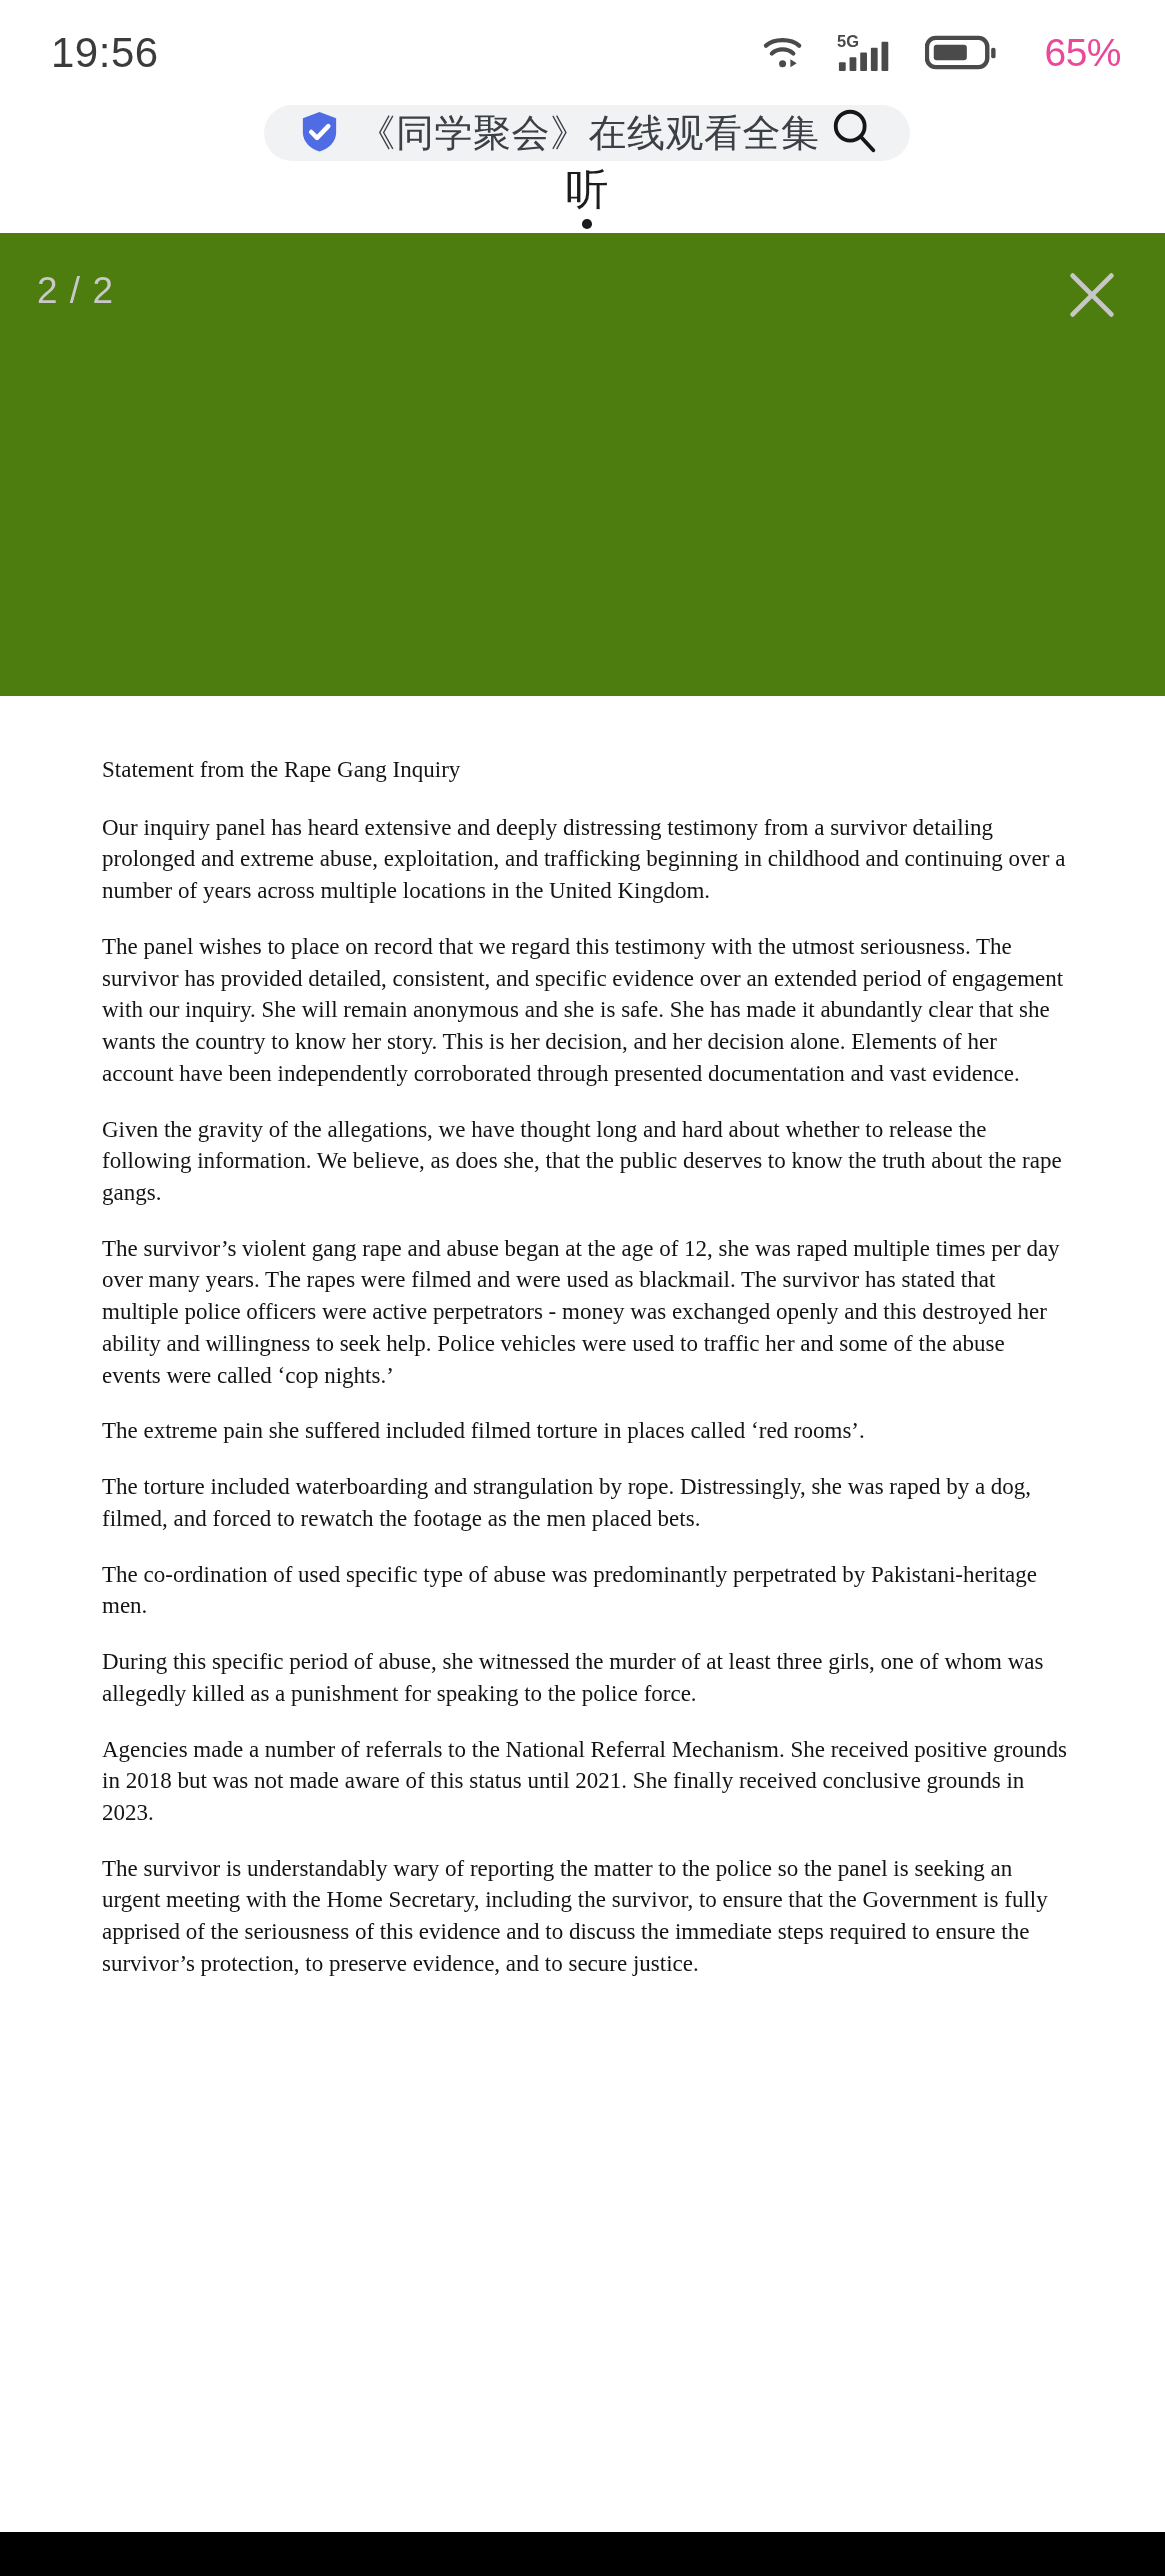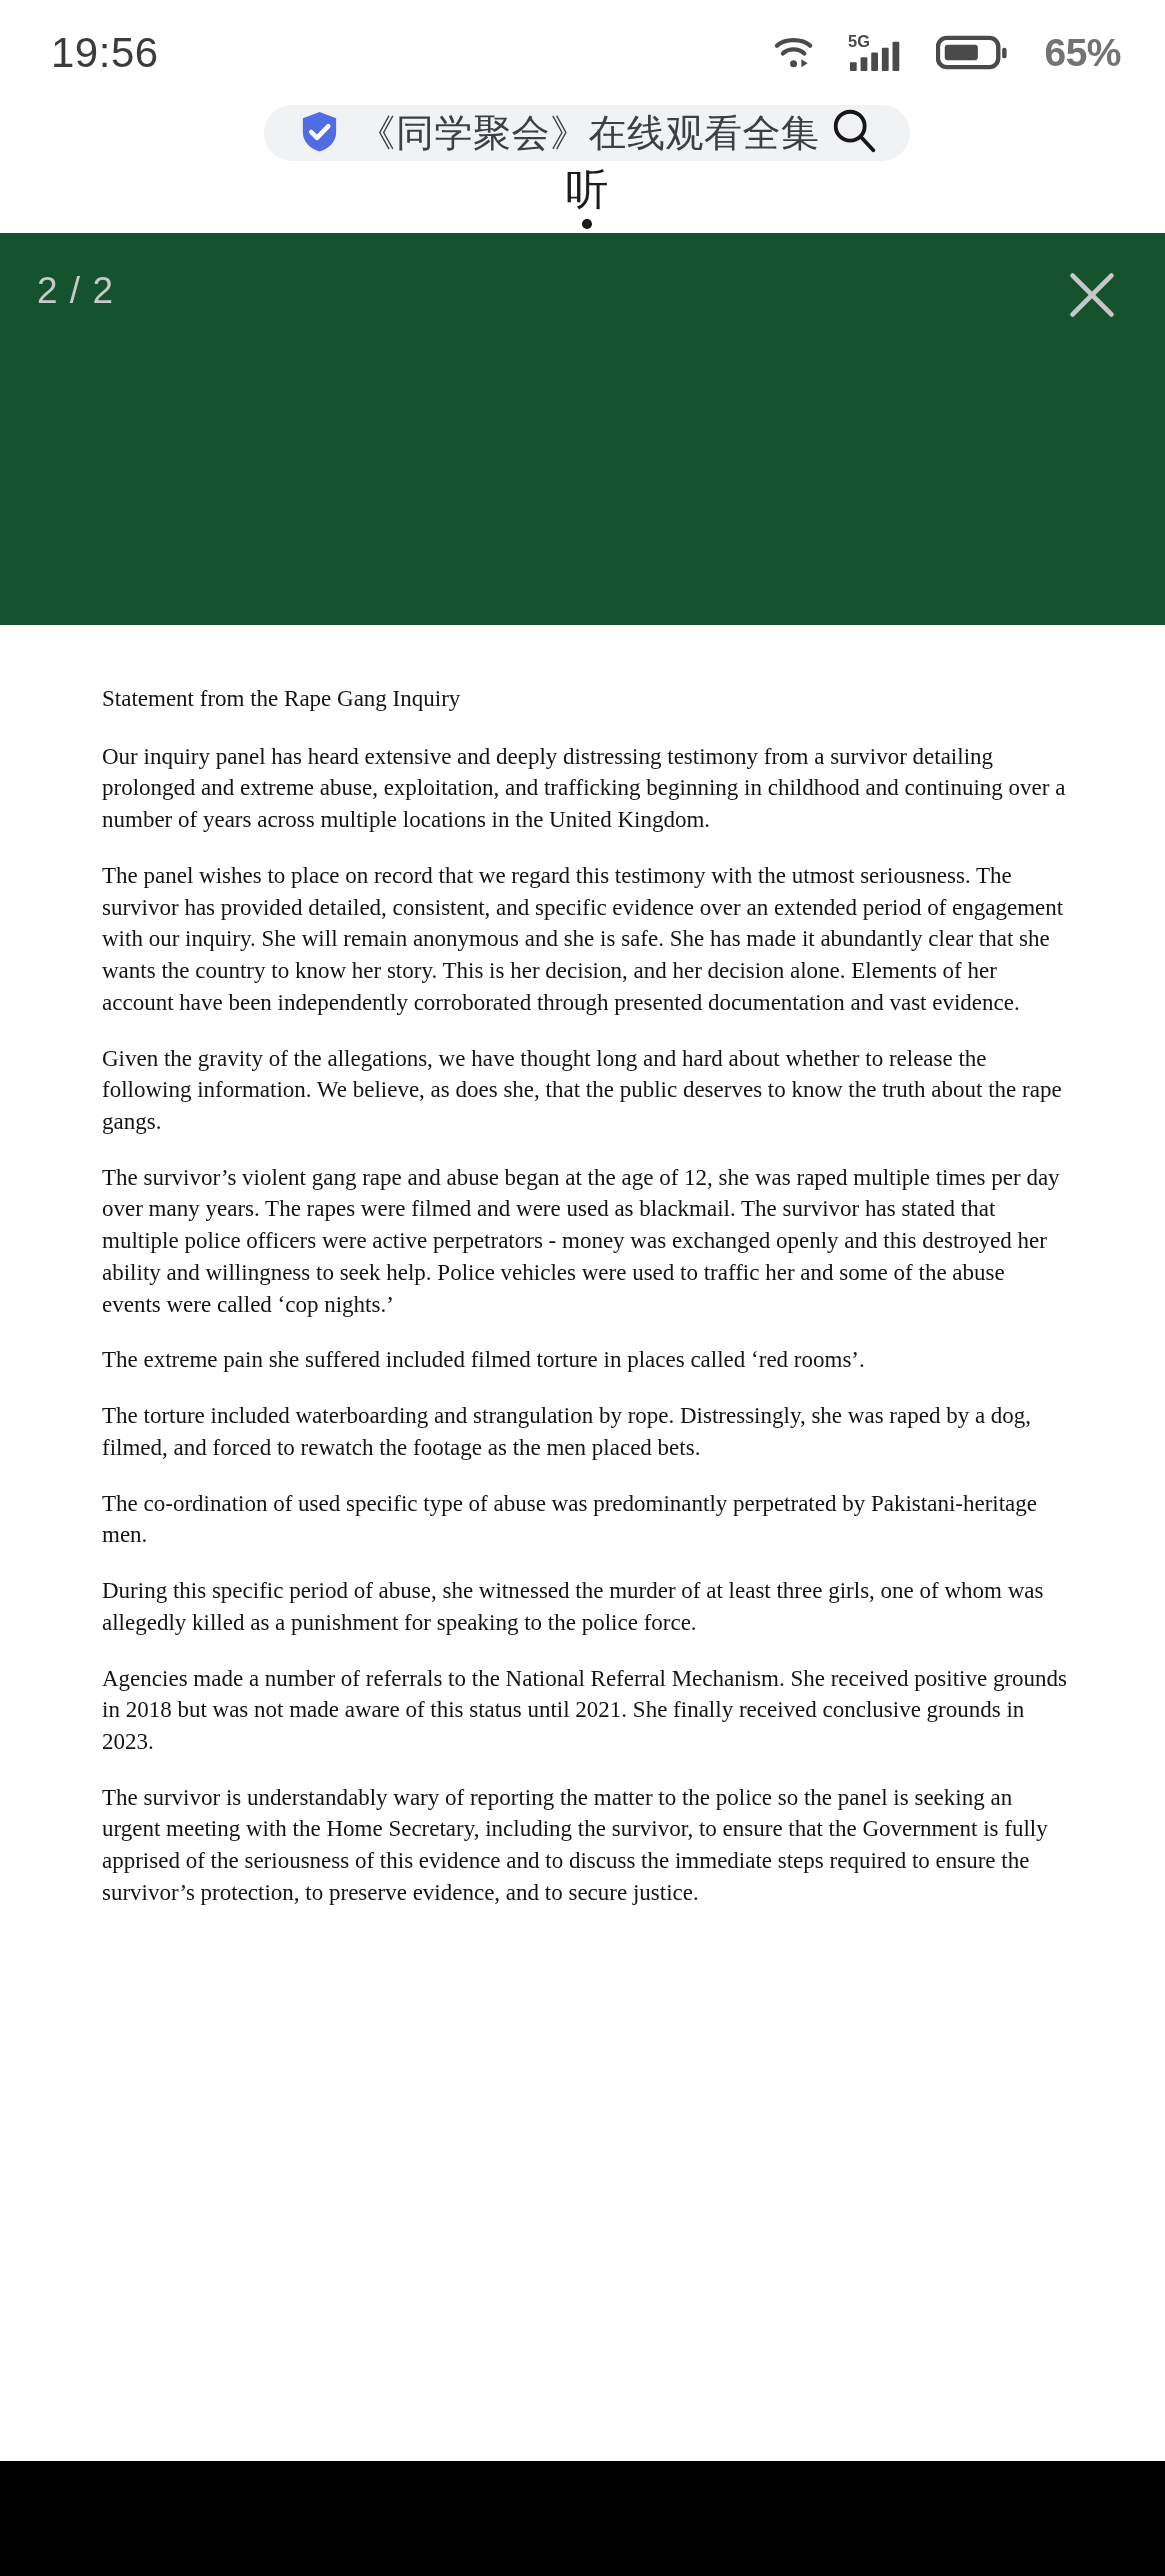--- a/index.html
+++ b/index.html
@@ -26,24 +26,23 @@
     letter-spacing:0.5px;
   }
   .status-icons {
     display:flex;
     align-items:center;
     gap:28px;
   }
   .status-icons svg { display:block; }
   .battery-pct {
     font-size:39px;
-    color:#737373;
+    color:#ec4899;
     letter-spacing:-0.5px;
-    margin-left:8px;
-    font-weight:bold;
+    margin-left:19px;
   }
 
   
   .searchheader {
     height:128px;
     display:flex;
     align-items:center;
     padding:0 39px 0 47px;
     background:#ffffff;
     gap:0;
@@ -86,22 +85,22 @@
   }
   .menu-dots i {
     display:block;
     width:9.7px; height:9.7px;
     border-radius:50%;
     background:#1c1c1e;
   }
 
   
   .viewer {
-    background:#14532d;
-    height:392px;
+    background:#4d7c0f;
+    height:463px;
     position:relative;
   }
   .page-indicator {
     position:absolute;
     left:37px; top:37px;
     color:#c9c9c9;
     font-size:37px;
     letter-spacing:1px;
   }
   .close-btn {

